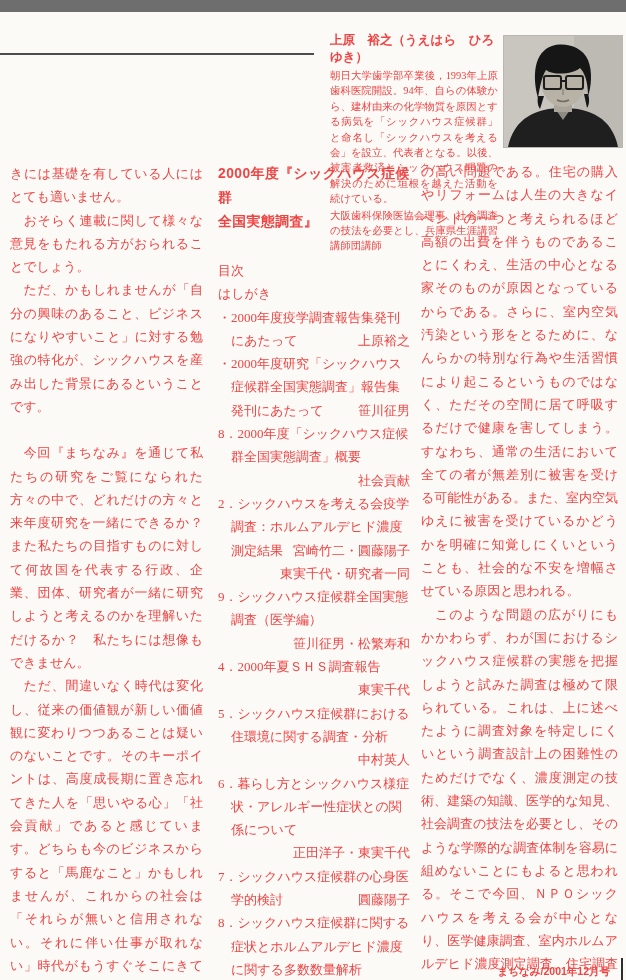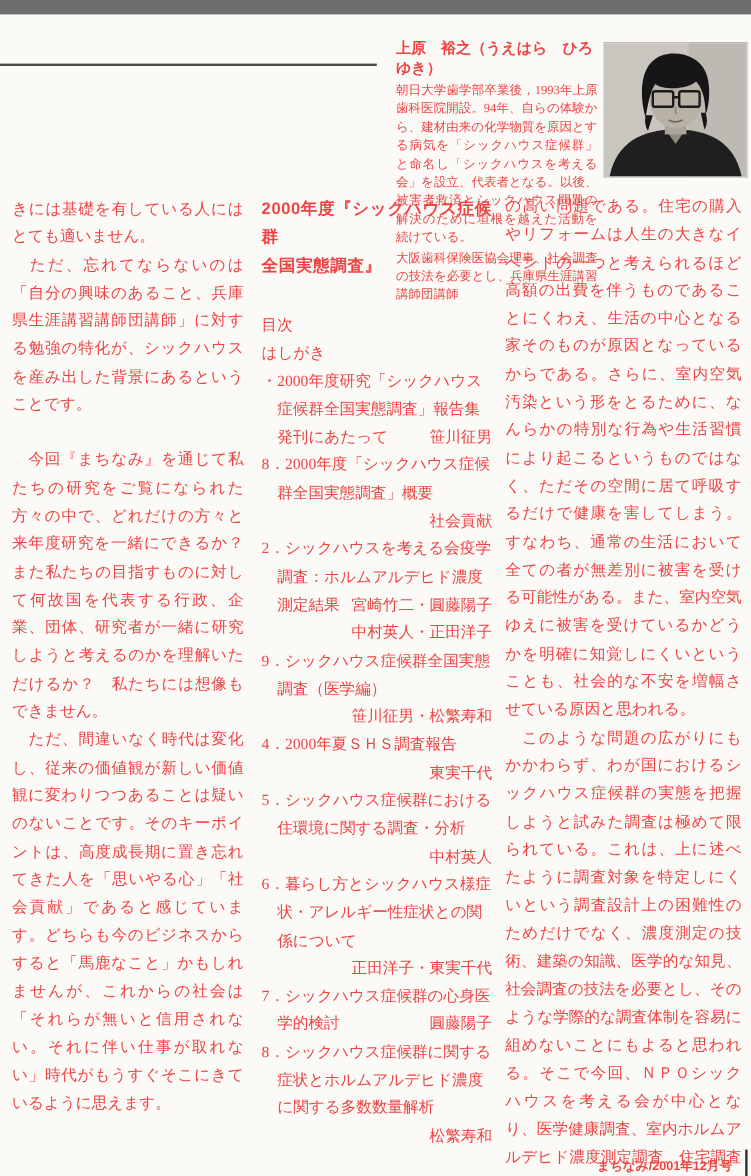--- a/index.html
+++ b/index.html
@@ -75,54 +75,59 @@
 
       <line x1="59" y1="53" x2="59" y2="59" stroke="#8e887d" stroke-width="1.5"></line>
       <path d="M53,64 Q59,67 65,64" fill="none" stroke="#6f695f" stroke-width="1.5"></path>
     </svg>
   </div>
 
   <div class="col col-left">
     <div>
 
     <p>きには基礎を有している人にはとても適いません。</p>
-        <p>　ただ、忘れてならないのは「自分の興味のあること、兵庫県生涯講習講師団講師」に対する勉強の特化が、シックハウスを産み出した背景にあるということです。</p>
+        <p>　おそらく連載に関して様々な意見をもたれる方がおられることでしょう。</p>
+        <p>　ただ、かもしれませんが「自分の興味のあること、ビジネスになりやすいこと」に対する勉強の特化が、シックハウスを産み出した背景にあるということです。</p>
       </div>
     <div class="gap"></div>
     <div>
 
     <p>　今回『まちなみ』を通じて私たちの研究をご覧になられた方々の中で、どれだけの方々と来年度研究を一緒にできるか？　また私たちの目指すものに対して何故国を代表する行政、企業、団体、研究者が一緒に研究しようと考えるのかを理解いただけるか？　私たちには想像もできません。</p>
         <p>　ただ、間違いなく時代は変化し、従来の価値観が新しい価値観に変わりつつあることは疑いのないことです。そのキーポイントは、高度成長期に置き忘れてきた人を「思いやる心」「社会貢献」であると感じています。どちらも今のビジネスからすると「馬鹿なこと」かもしれませんが、これからの社会は「それらが無いと信用されない。それに伴い仕事が取れない」時代がもうすぐそこにきているように思えます。</p>
       </div>
   </div>
 
   <div class="col col-mid">
     <div class="m-title">
       <div>2000年度『シックハウス症候群</div>
       <div>全国実態調査』</div>
     </div>
     <div class="gap"></div>
     <div class="toc-head">目次</div>
     <div>はしがき</div>
     <div>
 
+        <div class="toc-entry">
+          <span class="toc-text">・2000年度疫学調査報告集発刊にあたって</span>
+          <span class="toc-author">上原裕之</span>
+        </div>
 
         <div class="toc-entry">
           <span class="toc-text">・2000年度研究「シックハウス症候群全国実態調査」報告集発刊にあたって</span>
           <span class="toc-author">笹川征男</span>
         </div>
 
         <div class="toc-entry">
           <span class="toc-text">8．2000年度「シックハウス症候群全国実態調査」概要</span>
           <span class="toc-author">社会貢献</span>
         </div>
 
         <div class="toc-entry">
           <span class="toc-text">2．シックハウスを考える会疫学調査：ホルムアルデヒド濃度測定結果</span>
-          <span class="toc-author">宮崎竹二・圓藤陽子</span><span class="toc-author">中村英人・正田洋子</span>
+          <span class="toc-author">宮崎竹二・圓藤陽子</span><span class="toc-author">東実千代・研究者一同</span>
         </div>
 
         <div class="toc-entry">
           <span class="toc-text">9．シックハウス症候群全国実態調査（医学編）</span>
           <span class="toc-author">笹川征男・松繁寿和</span>
         </div>
 
         <div class="toc-entry">
           <span class="toc-text">4．2000年夏ＳＨＳ調査報告</span>
           <span class="toc-author">東実千代</span>

